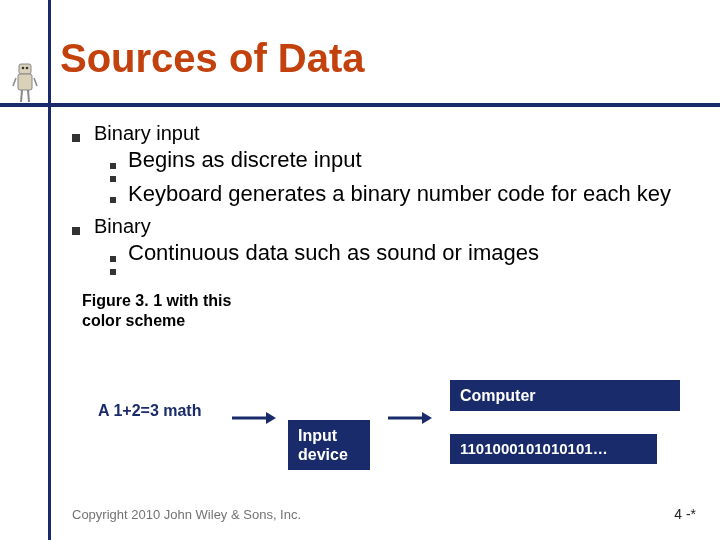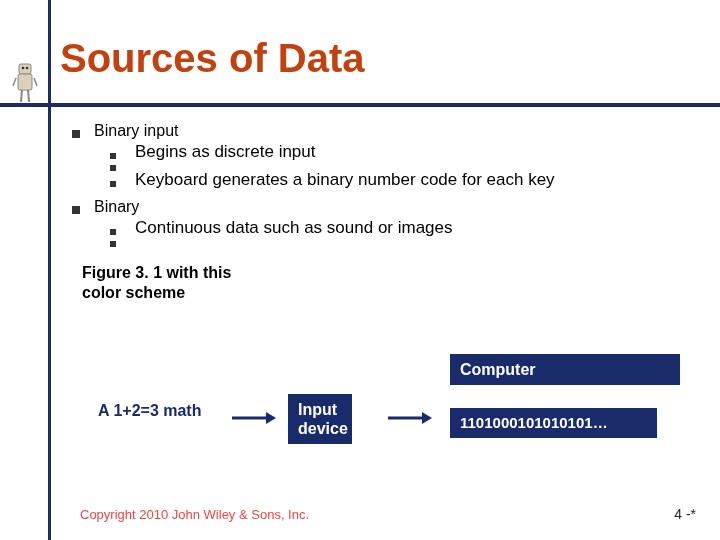--- a/index.html
+++ b/index.html
@@ -44,40 +44,39 @@
     background: #1a2b6b;
   }
   .content {
     position: absolute;
     left: 72px;
     top: 118px;
     width: 620px;
     color: #000;
   }
   .lvl1 {
-    font-size: 16px;
+    font-size: 20px;
     margin: 4px 0 2px 0;
     display: flex;
     align-items: baseline;
   }
   .lvl1 .bullet {
     width: 8px; height: 8px;
     background: #333;
     display: inline-block;
     margin-right: 14px;
     position: relative;
     top: 2px;
     flex-shrink: 0;
   }
   .lvl2 {
-    font-size: 17px;
+    font-size: 22px;
     margin: 1px 0 1px 38px;
     display: flex;
     align-items: baseline;
-    gap: 7px;
   }
   .lvl2 .bullet {
     width: 6px; height: 6px;
     background: #333;
     display: inline-block;
     margin-right: 12px;
     position: relative;
     top: 2px;
     flex-shrink: 0;
   }
@@ -115,31 +114,32 @@
   }
   .arrow svg { width: 100%; height: 100%; }
   .box {
     position: absolute;
     background: #1a2b6b;
     color: #fff;
     font-weight: bold;
     padding: 6px 10px;
     font-size: 16px;
     line-height: 1.2;
-  }
-  .box.inputdev { left: 206px; top: 14px; width: 64px; }
+    margin-top: 26px;
+  }
+  .box.inputdev { left: 206px; top: 14px; width: 82px; }
   .box.computer { left: 368px; top: -26px; width: 230px; padding: 6px 10px; }
   .box.binary   { left: 368px; top: 28px; width: 207px; font-size: 15px; white-space: nowrap; }
   .binary .dots { color: #fff; }
   .footer-left {
     position: absolute;
-    left: 80px;
+    left: 72px;
     bottom: 18px;
     font-size: 13px;
-    color: #ef4444;
+    color: #737373;
   }
   .footer-right {
     position: absolute;
     right: 24px;
     bottom: 18px;
     font-size: 14px;
     color: #222;
   }
 </style>
 </head>

